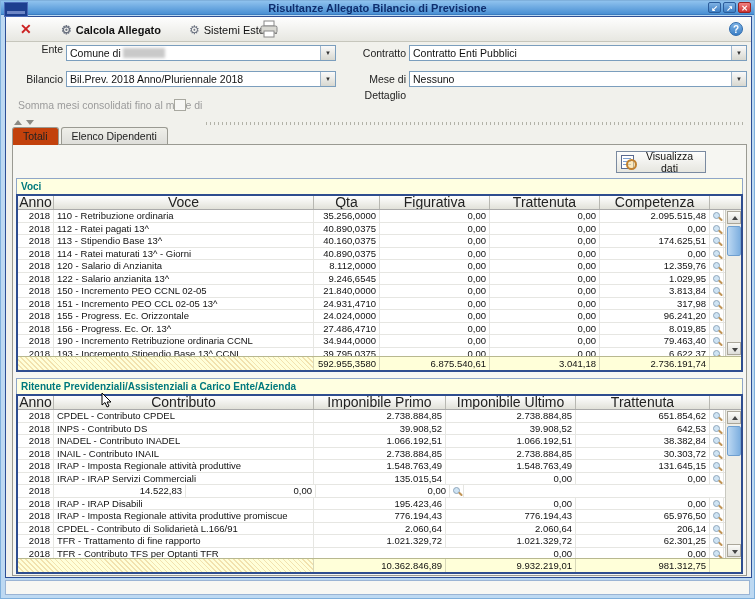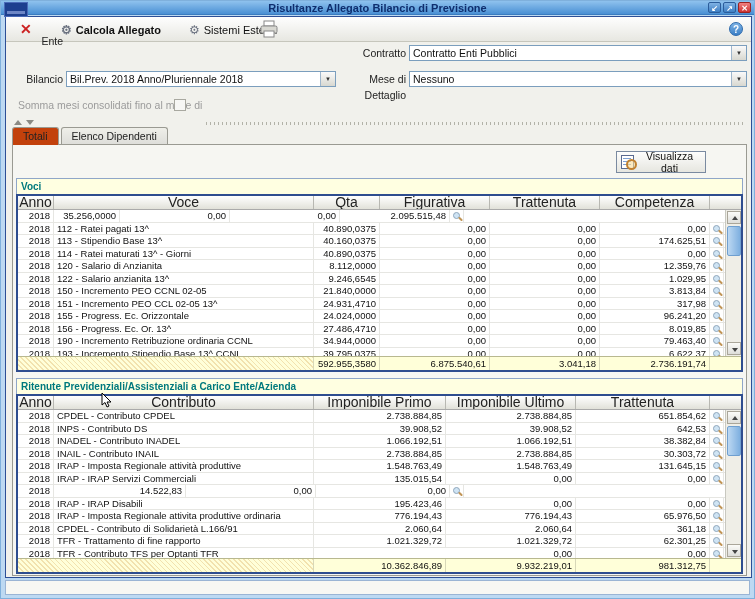--- a/index.html
+++ b/index.html
@@ -142,21 +142,27 @@
       <button class="tb-print">
         <svg width="20" height="18" viewBox="0 0 20 18">
           <rect x="5" y="1" width="10" height="5" fill="#fff" stroke="#888" stroke-width="1"></rect>
           <rect x="2" y="6" width="16" height="7" rx="1.5" fill="#d8d8d2" stroke="#888" stroke-width="1"></rect>
           <rect x="5" y="11" width="10" height="6" fill="#fff" stroke="#888" stroke-width="1"></rect>
         </svg>
       </button>
       <div class="tb-help">?</div>
     </div>
 
-    <div class="flabel" style="left:10px;top:16px;width:47px;">Ente</div>
+    <div class="flabel" style="left:10px;top:24px;width:47px;">Ente</div>
+    <div class="combo" style="left:60px;top:28px;width:270px;">
+      <span class="cval">Comune di</span><span class="redacted"></span>
+      <span class="cbtn">
+          <span>▼</span>
+        </span>
+    </div>
     <div class="flabel" style="left:345px;top:28px;width:55px;">Contratto</div>
     <div class="combo" style="left:403px;top:28px;width:338px;">
       <span class="cval">Contratto Enti Pubblici</span>
       <span class="cbtn">
           <span>▼</span>
         </span>
     </div>
     <div class="flabel" style="left:10px;top:54px;width:47px;">Bilancio</div>
     <div class="combo" style="left:60px;top:54px;width:270px;">
       <span class="cval">Bil.Prev. 2018 Anno/Pluriennale 2018</span>
@@ -200,20 +206,21 @@
           <div class="hcell" style="width:66px;">Qta</div>
           <div class="hcell" style="width:110px;">Figurativa</div>
           <div class="hcell" style="width:110px;">Trattenuta</div>
           <div class="hcell" style="width:110px;">Competenza</div>
           <div class="hcell" style="width:30px;border-right:none;"></div>
         </div>
         <div class="tviewport" style="height:146px;">
           <div class="trows">
               <div class="trow">
                 <div class="tcell right" style="width: 36px;">2018</div>
+                <div class="tcell left" style="width: 260px;">110 - Retribuzione ordinaria</div>
                 <div class="tcell right" style="width: 66px;">35.256,0000</div>
                 <div class="tcell right" style="width: 110px;">0,00</div>
                 <div class="tcell right" style="width: 110px;">0,00</div>
                 <div class="tcell right" style="width: 110px;">2.095.515,48</div>
                 <div class="tcell iconcell" style="width: 14px;">
                   <span class="mag"></span>
                 </div>
               </div>
               <div class="trow">
                 <div class="tcell right" style="width: 36px;">2018</div>
@@ -439,34 +446,34 @@
                 <div class="tcell left" style="width: 260px;">IRAP - IRAP Disabili</div>
                 <div class="tcell right" style="width: 132px;">195.423,46</div>
                 <div class="tcell right" style="width: 130px;">0,00</div>
                 <div class="tcell right" style="width: 134px;">0,00</div>
                 <div class="tcell iconcell" style="width: 14px;">
                   <span class="mag"></span>
                 </div>
               </div>
               <div class="trow">
                 <div class="tcell right" style="width: 36px;">2018</div>
-                <div class="tcell left" style="width: 260px;">IRAP - Imposta Regionale attivita produttive ordinaria</div>
+                <div class="tcell left" style="width: 260px;">IRAP - Imposta Regionale attivita produttive promiscue</div>
                 <div class="tcell right" style="width: 132px;">776.194,43</div>
                 <div class="tcell right" style="width: 130px;">776.194,43</div>
                 <div class="tcell right" style="width: 134px;">65.976,50</div>
                 <div class="tcell iconcell" style="width: 14px;">
                   <span class="mag"></span>
                 </div>
               </div>
               <div class="trow">
                 <div class="tcell right" style="width: 36px;">2018</div>
                 <div class="tcell left" style="width: 260px;">CPDEL - Contributo di Solidarietà L.166/91</div>
                 <div class="tcell right" style="width: 132px;">2.060,64</div>
                 <div class="tcell right" style="width: 130px;">2.060,64</div>
-                <div class="tcell right" style="width: 134px;">361,18</div>
+                <div class="tcell right" style="width: 134px;">206,14</div>
                 <div class="tcell iconcell" style="width: 14px;">
                   <span class="mag"></span>
                 </div>
               </div>
               <div class="trow">
                 <div class="tcell right" style="width: 36px;">2018</div>
                 <div class="tcell left" style="width: 260px;">TFR - Trattamento di fine rapporto</div>
                 <div class="tcell right" style="width: 132px;">1.021.329,72</div>
                 <div class="tcell right" style="width: 130px;">1.021.329,72</div>
                 <div class="tcell right" style="width: 134px;">62.301,25</div>

